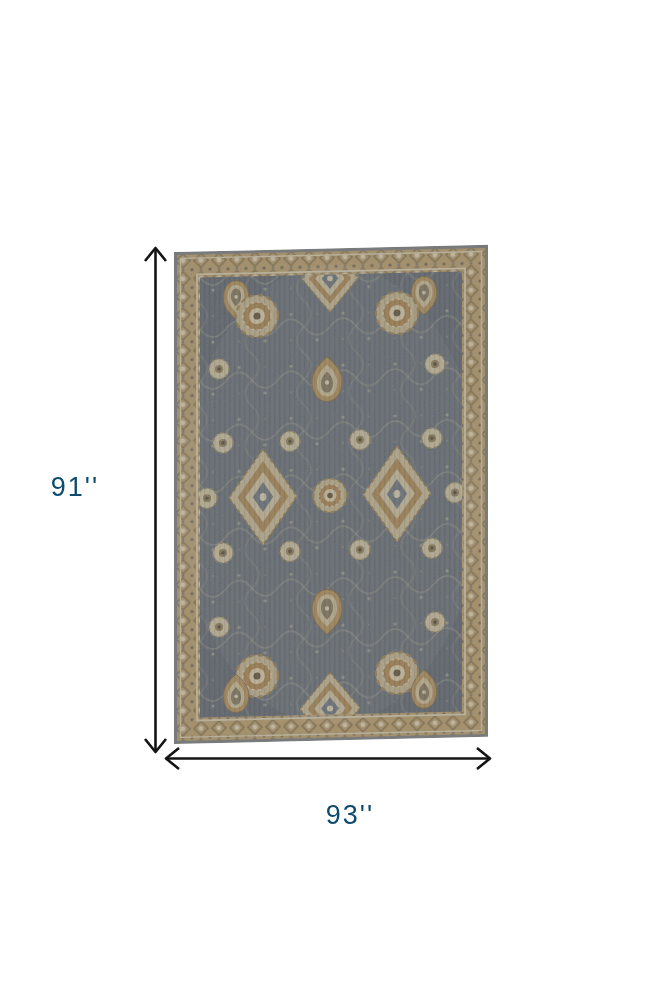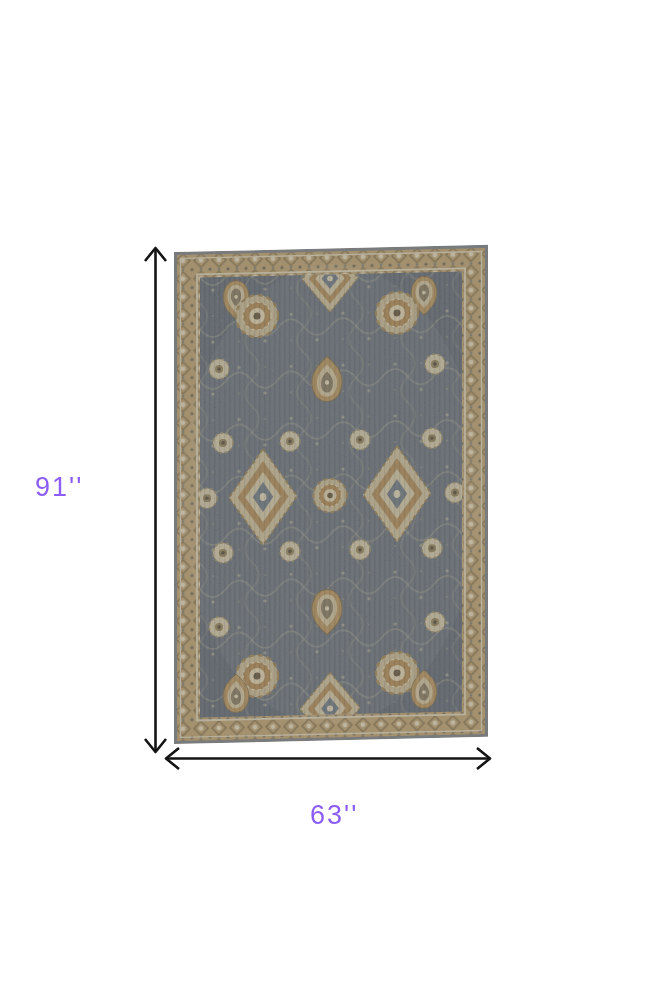--- a/index.html
+++ b/index.html
@@ -12,25 +12,25 @@
   }
   .stage{position:absolute;inset:0;width:657px;height:1000px;}
   .rug-wrap{
     position:absolute;left:174px;top:252px;width:314px;height:492px;
     transform:skewY(-1.3deg);transform-origin:0 0;
   }
   .rug-wrap svg{display:block;width:314px;height:492px;}
   .dim-overlay{position:absolute;left:0;top:0;width:657px;height:1000px;pointer-events:none;}
   .dim-label{
     position:absolute;
-    color:#8b5cf6;
+    color:#0c4a6e;
     font-size:27px;
     font-weight:400;
     letter-spacing:2px;
-    text-align:left;
+    text-align:center;
     line-height:1;
     white-space:nowrap;
   }
   .label-height{left:35px;top:474px;width:80px;}
   .label-width{left:310px;top:802px;width:80px;}
 </style>
 </head>
 <body>
 
 <div class="stage">
@@ -169,15 +169,15 @@
       <path d="M145,739 L155.5,752 L166,739"></path>
     </g>
     <g fill="none" stroke="#141414" stroke-width="2.6" stroke-linejoin="round">
       <path d="M167,758.5 L489,758.5"></path>
       <path d="M179,748 L166,758.5 L179,769"></path>
       <path d="M477,748 L490,758.5 L477,769"></path>
     </g>
   </svg>
 
   <div class="dim-label label-height">91''</div>
-  <div class="dim-label label-width">63''</div>
+  <div class="dim-label label-width">93''</div>
 
 </div>
 
 </body></html>

